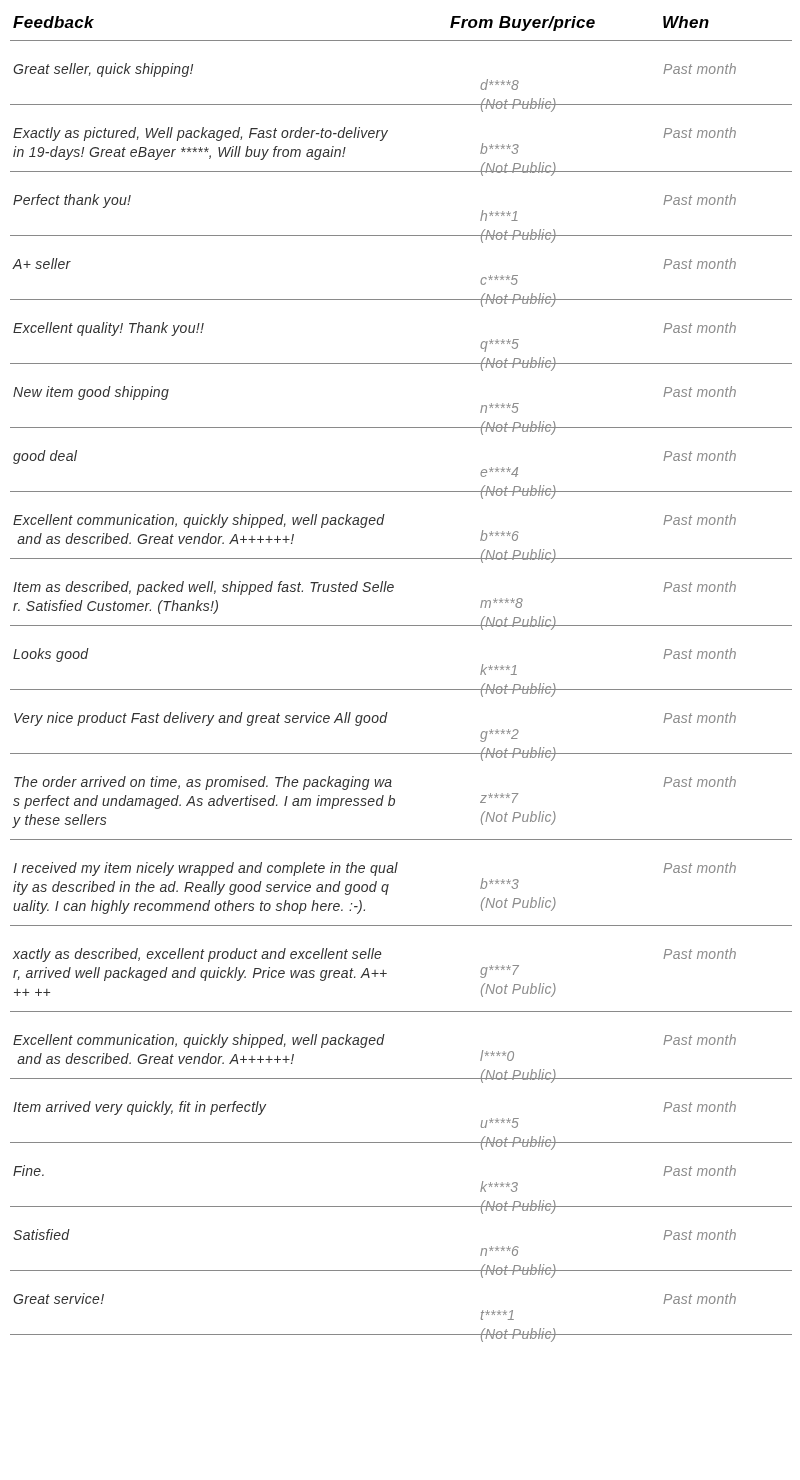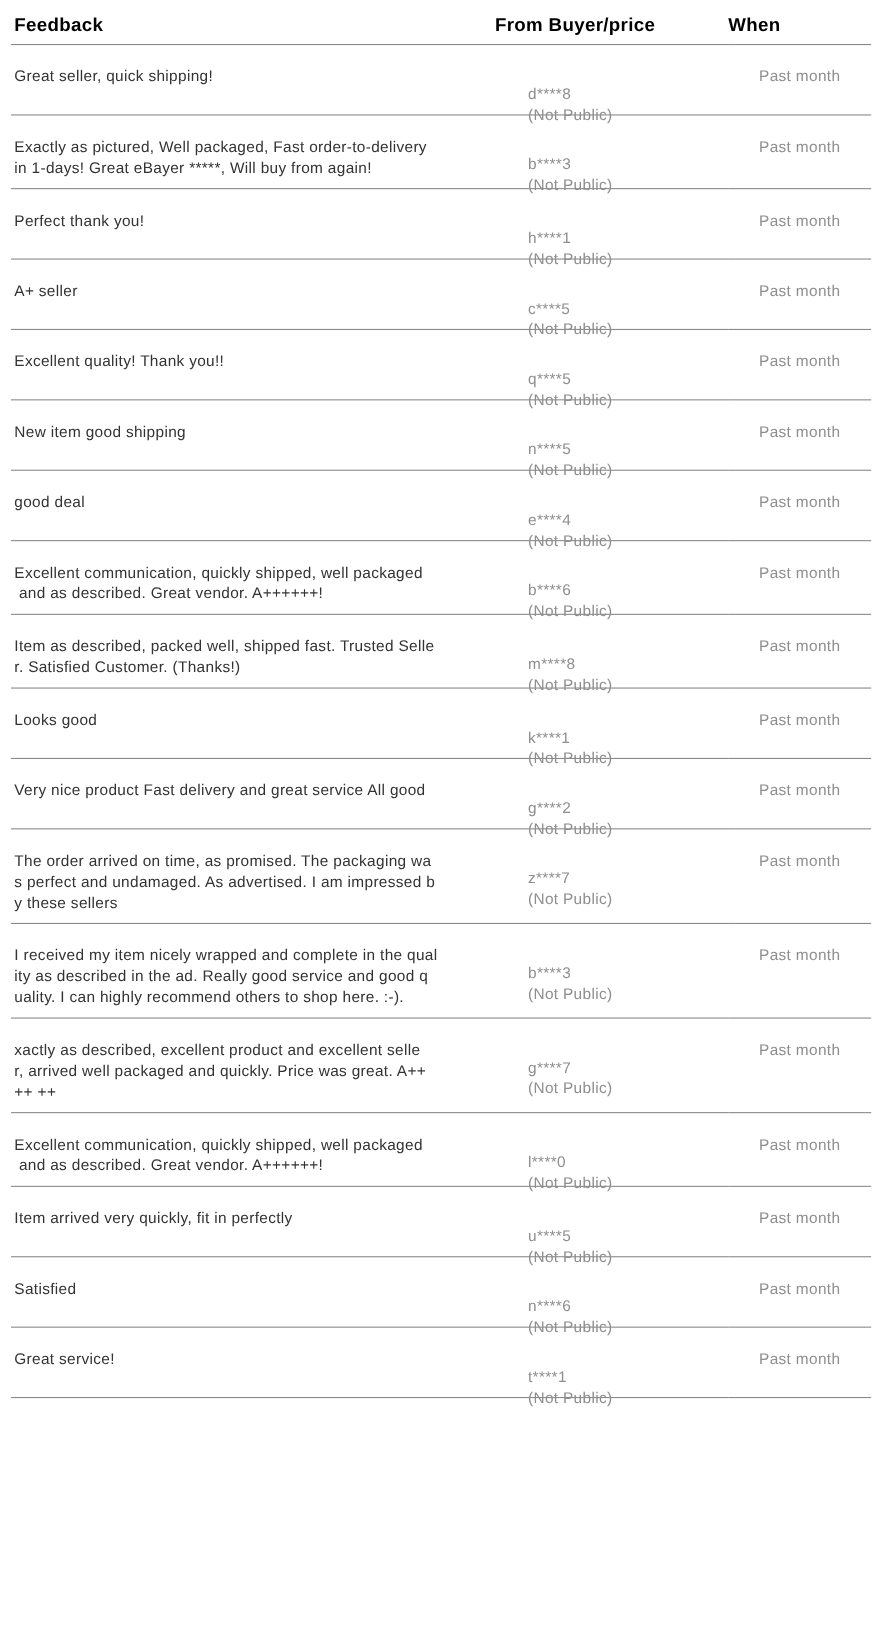--- a/index.html
+++ b/index.html
@@ -13,20 +13,21 @@
   body{
     width:800px;height:1480px;
     font-family:"Liberation Sans","DejaVu Sans",sans-serif;
     letter-spacing:0.3px;
   }
   .wrap{margin-left:10px;width:782px;}
   table{
     border-collapse:collapse;
     table-layout:fixed;
     width:782px;
+    font-style:italic;
   }
   col.c1{width:440px;}
   col.c2{width:212px;}
   col.c3{width:130px;}
   th{
     font-size:17px;
     font-weight:bold;
     color:var(--header-text);
     text-align:left;
     padding:12px 0 6px 0;
@@ -46,21 +47,21 @@
   }
   td.c-feedback{padding-left:3px;}
   .fb{
     color:var(--feedback-text);
     white-space:pre-wrap;
     width:520px;
   }
   td.c-buyer{padding-left:30px;color:var(--muted-text);}
   .buyer-wrap{height:19px;overflow:visible;margin-top:16px;}
   .buyer,.privacy{color:var(--muted-text);}
-  td.c-when{text-align:center;color:var(--muted-text);}
+  td.c-when{text-align:left;color:var(--muted-text);}
 </style>
 </head>
 <body>
 
 <div class="wrap">
   <table>
     <colgroup>
         <col class="c1">
         <col class="c2">
         <col class="c3">
@@ -82,21 +83,21 @@
         <div class="buyer">d****8</div>
         <div class="privacy">(Not Public)</div>
       </div>
     </td>
     <td class="c-when">Past month</td>
   </tr>
 
   <tr>
     <td class="c-feedback">
       <div class="fb">Exactly as pictured, Well packaged, Fast order-to-delivery
-in 1-days! Great eBayer *****, Will buy from again!</div>
+in 19-days! Great eBayer *****, Will buy from again!</div>
     </td>
     <td class="c-buyer">
       <div class="buyer-wrap">
         <div class="buyer">b****3</div>
         <div class="privacy">(Not Public)</div>
       </div>
     </td>
     <td class="c-when">Past month</td>
   </tr>
 
@@ -284,20 +285,32 @@
     </td>
     <td class="c-buyer">
       <div class="buyer-wrap">
         <div class="buyer">u****5</div>
         <div class="privacy">(Not Public)</div>
       </div>
     </td>
     <td class="c-when">Past month</td>
   </tr>
 
+  <tr>
+    <td class="c-feedback">
+      <div class="fb">Fine.</div>
+    </td>
+    <td class="c-buyer">
+      <div class="buyer-wrap">
+        <div class="buyer">k****3</div>
+        <div class="privacy">(Not Public)</div>
+      </div>
+    </td>
+    <td class="c-when">Past month</td>
+  </tr>
 
 
   <tr>
     <td class="c-feedback">
       <div class="fb">Satisfied</div>
     </td>
     <td class="c-buyer">
       <div class="buyer-wrap">
         <div class="buyer">n****6</div>
         <div class="privacy">(Not Public)</div>

